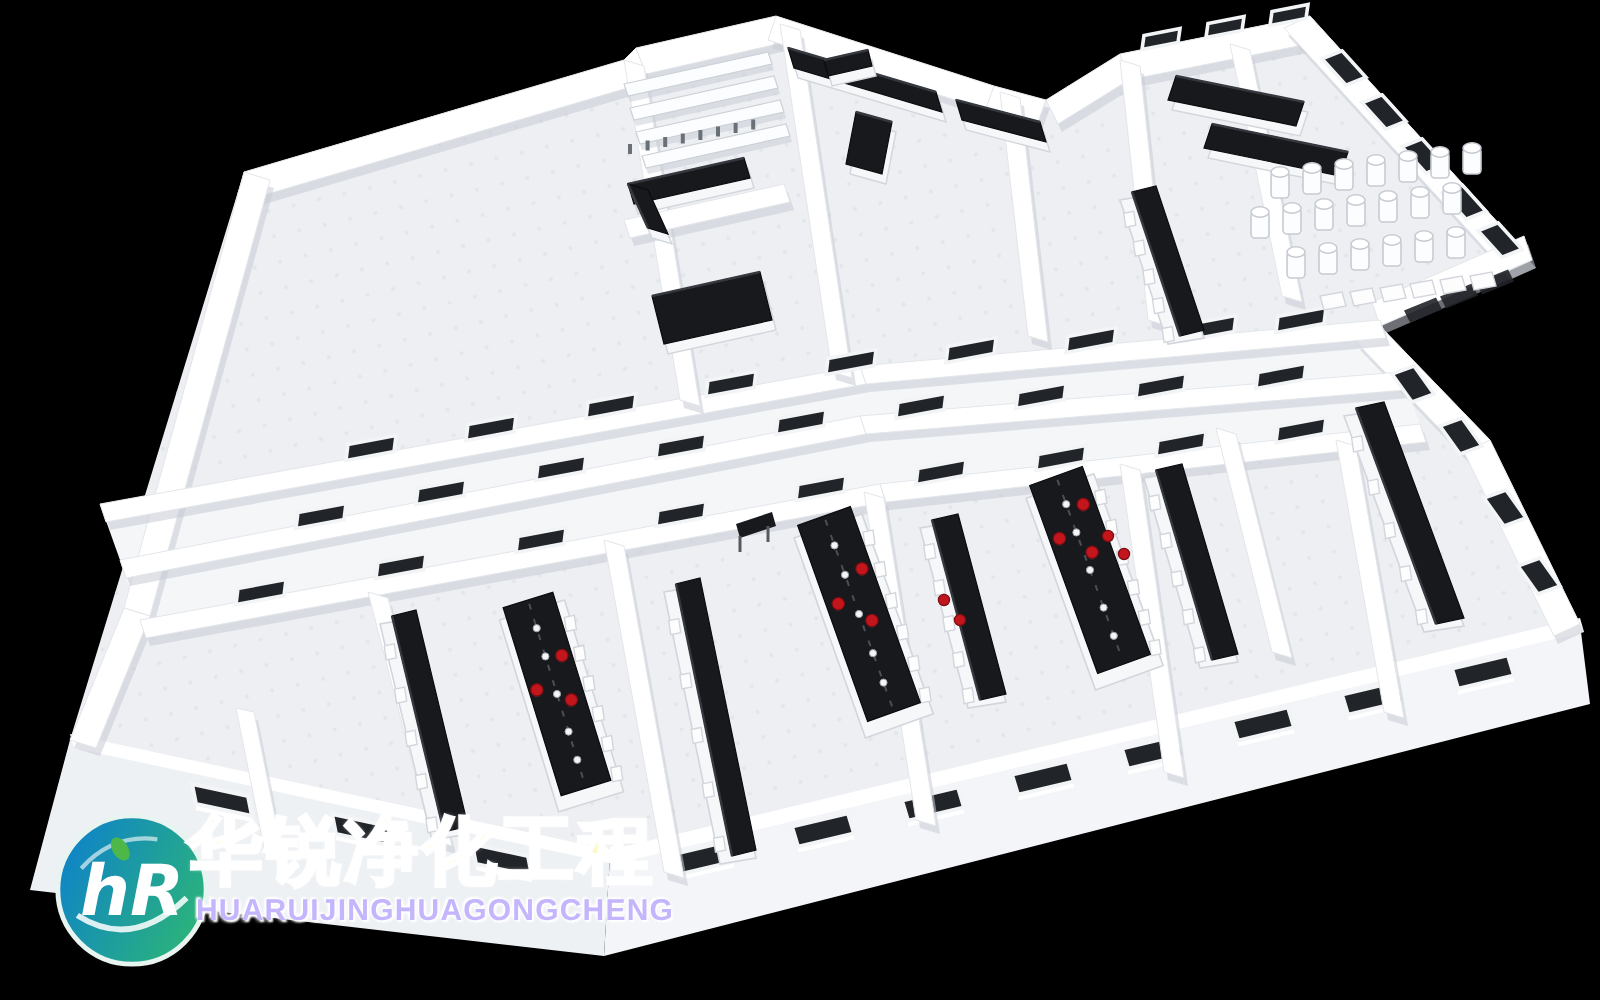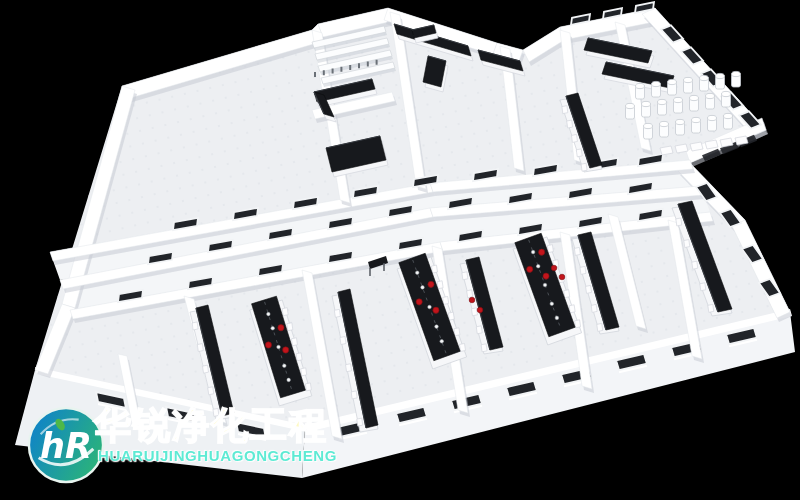--- a/index.html
+++ b/index.html
@@ -5,21 +5,21 @@
   html,body{margin:0;padding:0;background:#000;}
   .stage{position:relative;width:800px;height:500px;background:#000;overflow:hidden;
          font-family:"Liberation Sans", sans-serif;}
   .stage svg.scene{position:absolute;left:0;top:0;}
   .logo{position:absolute;left:26px;top:404px;display:flex;align-items:flex-start;justify-content:space-between;}
   .logo .mark{width:80px;height:82px;flex:0 0 auto;}
   .logo .names{margin-left:-12px;padding-top:2px;}
   .logo .cn{font-size:37px;font-weight:900;letter-spacing:2px;color:#fef9c3;
             -webkit-text-stroke:1.6px #ffffff;
             text-shadow:0 0 2px #fff,0 0 1px #fff;line-height:40px;white-space:nowrap;}
-  .logo .en{font-size:15px;font-weight:bold;letter-spacing:0.6px;color:#5eead4;margin-top:1px;margin-left:4px;
+  .logo .en{font-size:15px;font-weight:bold;letter-spacing:0.6px;color:#c4b5fd;margin-top:1px;margin-left:4px;
             text-shadow:0 0 2px #fff,0 0 2px #fff,1px 1px 1px #fff,-1px -1px 1px #fff;white-space:nowrap;}
 </style>
 </head>
 <body>
 
 <div class="stage">
   <svg class="scene" width="800" height="500" viewBox="0 0 800 500">
     <defs>
       <pattern id="dots" width="13" height="13" patternUnits="userSpaceOnUse" patternTransform="rotate(-13)">
         <circle cx="3" cy="3" r="1" fill="#dfe3e8"></circle>

